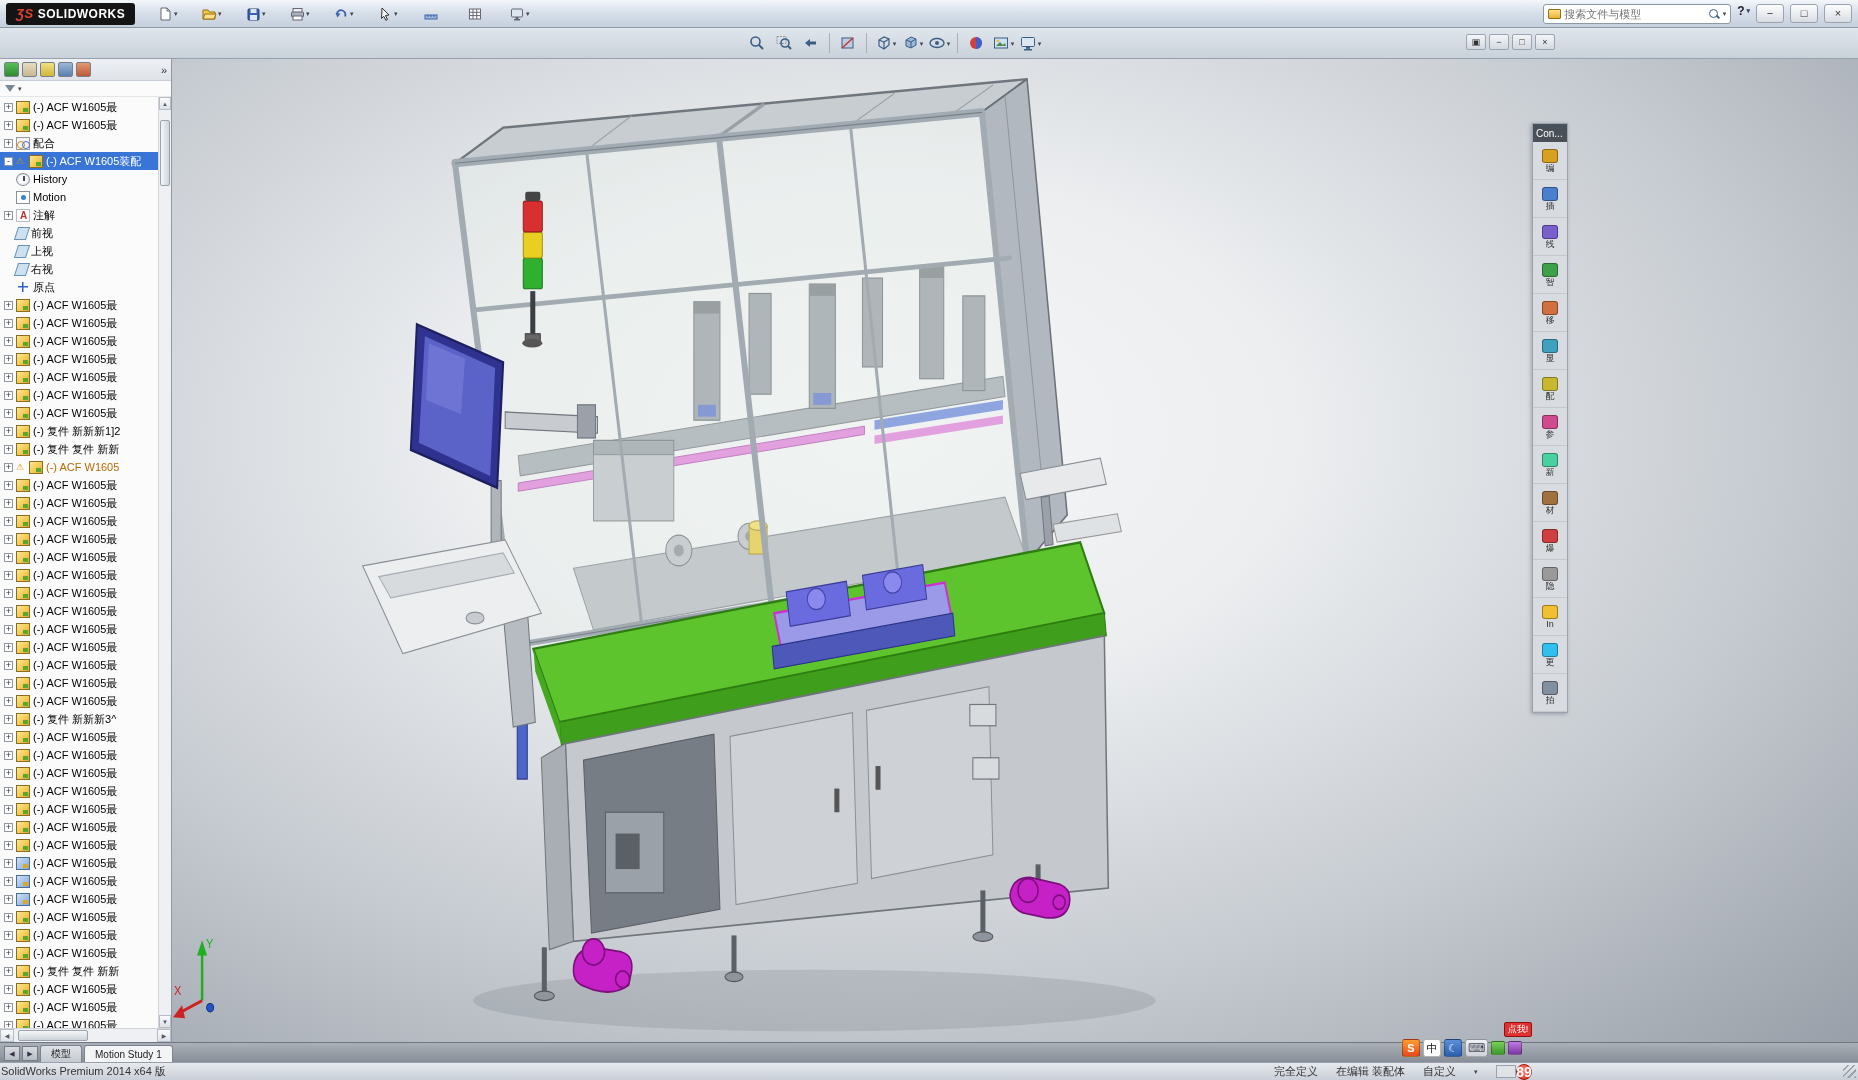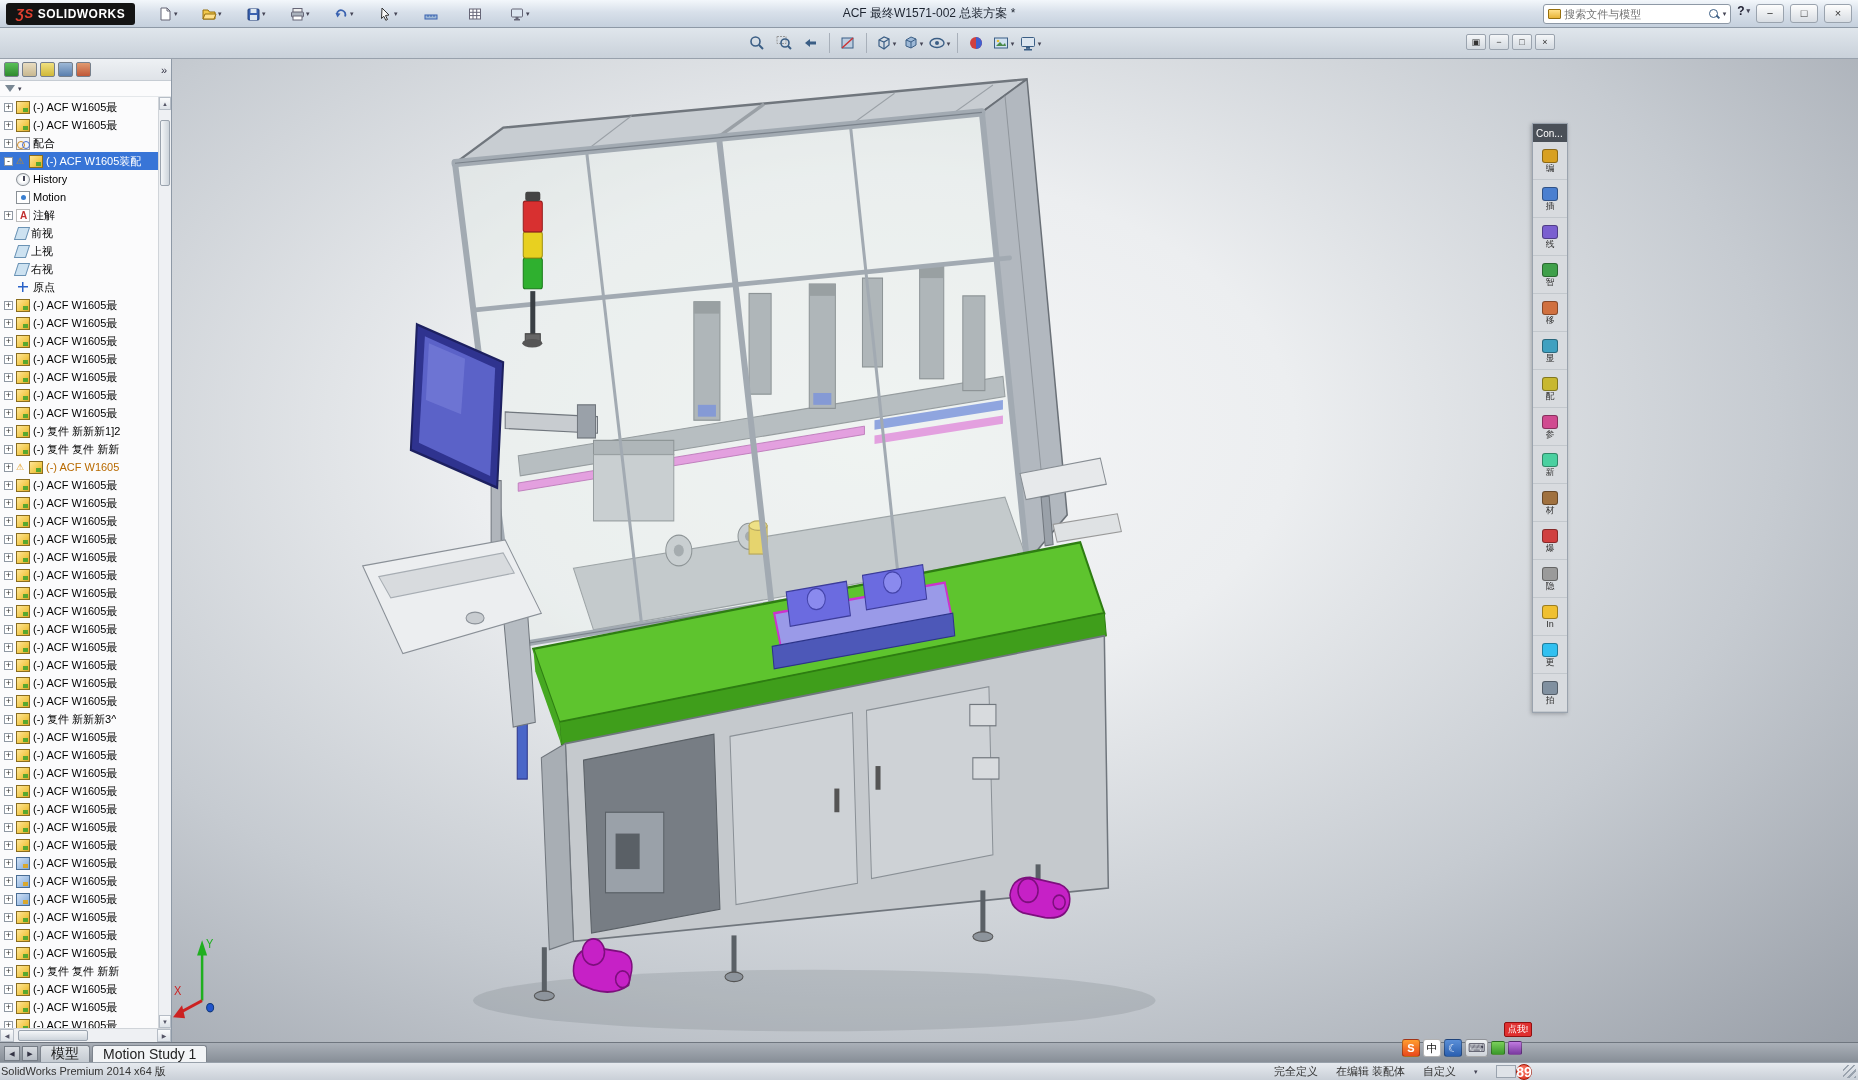--- a/index.html
+++ b/index.html
@@ -115,21 +115,21 @@
   .strip-item{height:38px;display:flex;flex-direction:column;align-items:center;justify-content:center;
     gap:1px;border-bottom:1px solid #c3c8cd}
   .strip-ico{width:16px;height:14px;border-radius:3px;border:1px solid rgba(0,0,0,.35)}
   .strip-label{font-size:9px;color:#333;line-height:9px;max-width:32px;overflow:hidden;white-space:nowrap}
 
   
   .tabsbar{position:absolute;left:0;right:0;bottom:18px;height:20px;display:flex;align-items:flex-end;
     gap:2px;padding:0 0 0 4px;background:linear-gradient(#aab0b8,#878e97);border-top:1px solid #6f767f}
   .tabnav{width:16px;height:15px;margin-bottom:1px;font-size:7px;color:#334;border:1px solid #767d86;
     background:linear-gradient(#d8dce1,#b7bdc5);display:flex;align-items:center;justify-content:center}
-  .tab{height:17px;padding:0 10px;font-size:14px;color:#222;display:flex;align-items:center;
+  .tab{height:17px;padding:0 10px;font-size:10px;color:#222;display:flex;align-items:center;
     background:linear-gradient(#dfe3e7,#c4cad1);border:1px solid #7d848d;border-bottom:none;
     border-radius:3px 3px 0 0}
   .tab.active{background:#f2f4f6}
 
   
   .statusbar{position:absolute;left:0;right:0;bottom:0;height:18px;display:flex;align-items:center;
     padding:0 1px;font-size:11px;color:#333;
     background:linear-gradient(#e6eaef,#c9cfd7);border-top:1px solid #98a1ab}
   .status-right{position:absolute;left:1274px;top:0;height:100%;display:flex;align-items:center;gap:18px}
   .status-box{width:20px;height:13px;border:1px solid #9aa3ae;background:#dfe3e8}
@@ -228,21 +228,20 @@
     </div>
     <div class="tb-btn">
       <svg width="16" height="16">
           <rect x="2.5" y="3" width="11" height="8" rx="1" fill="#dce6f0" stroke="#667"></rect>
           <rect x="6.5" y="11" width="3" height="2" fill="#667"></rect>
           <rect x="5" y="13" width="6" height="1.5" fill="#667"></rect>
         </svg>
       <span class="caret">▾</span>
     </div>
 
-    <div class="apptitle">ACF 最终W1571-002 总装方案 *</div>
 
     <div class="tb-right">
       <div class="search-wrap">
         <span class="search-folder"></span>
         <input class="search-input" placeholder="搜索文件与模型" style="">
         <span class="mag"></span>
         <span class="caret">▾</span>
       </div>
       <div class="help">
         <span>?</span>

